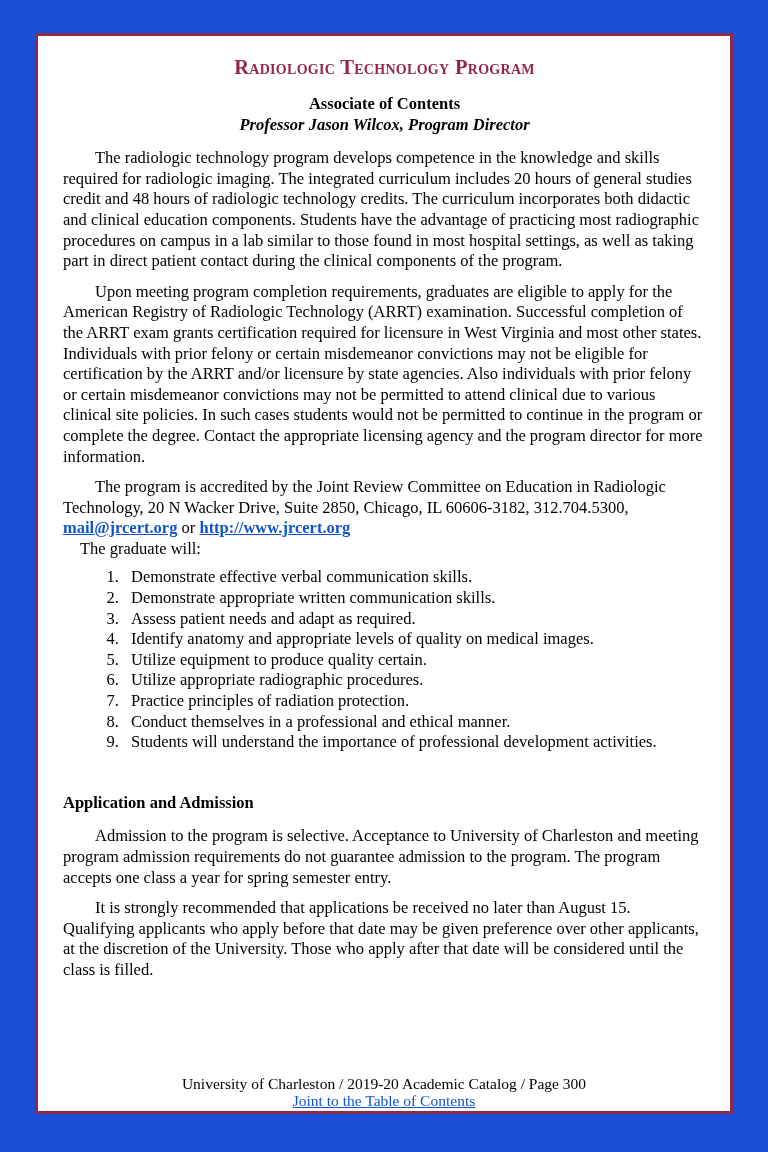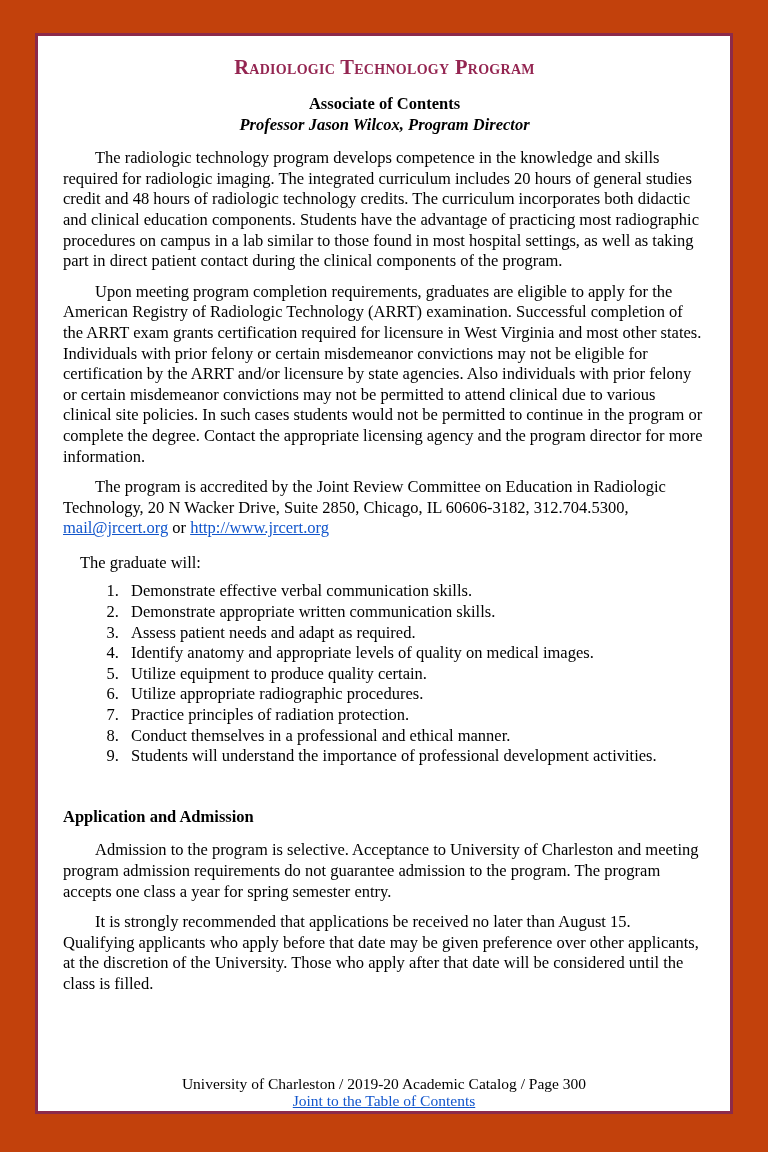--- a/index.html
+++ b/index.html
@@ -14,21 +14,21 @@
     width: 768px;
     height: 1152px;
     font-family: "Liberation Serif", "DejaVu Serif", serif;
     color: var(--ink);
     overflow: hidden;
   }
   .page {
     position: relative;
     width: 768px;
     height: 1152px;
-    background: #c2410c;
+    background: #1d4ed8;
   }
   .page-border {
     position: absolute;
     left: 35px;
     top: 33px;
     width: 698px;
     height: 1081px;
     border: 3px solid var(--accent);
     background: #ffffff;
   }
@@ -54,27 +54,27 @@
     font-weight: bold;
   }
   .subtitle-block .director { font-style: italic; }
   .body-par {
     margin-top: 13px;
     text-indent: 32px;
     text-align: left;
   }
   .body-par + .body-par { margin-top: 10px; }
   a { color: var(--link); text-decoration: underline; cursor: pointer; }
-  .doc-link-bold { font-weight: normal; }
+  .doc-link-bold { font-weight: bold; }
   .section-heading {
     font-weight: bold;
     font-size: 16.5px;
     margin-top: 12px;
   }
-  .lead-line { margin-top: 14px; margin-left: 17px; }
+  .lead-line { margin-top: 0; margin-left: 17px; }
   ol.outcomes {
     margin-top: 8px;
     margin-left: 0;
     padding-left: 60px;
     list-style: decimal;
   }
   ol.outcomes li {
     padding-left: 8px;
     line-height: 20.6px;
   }

